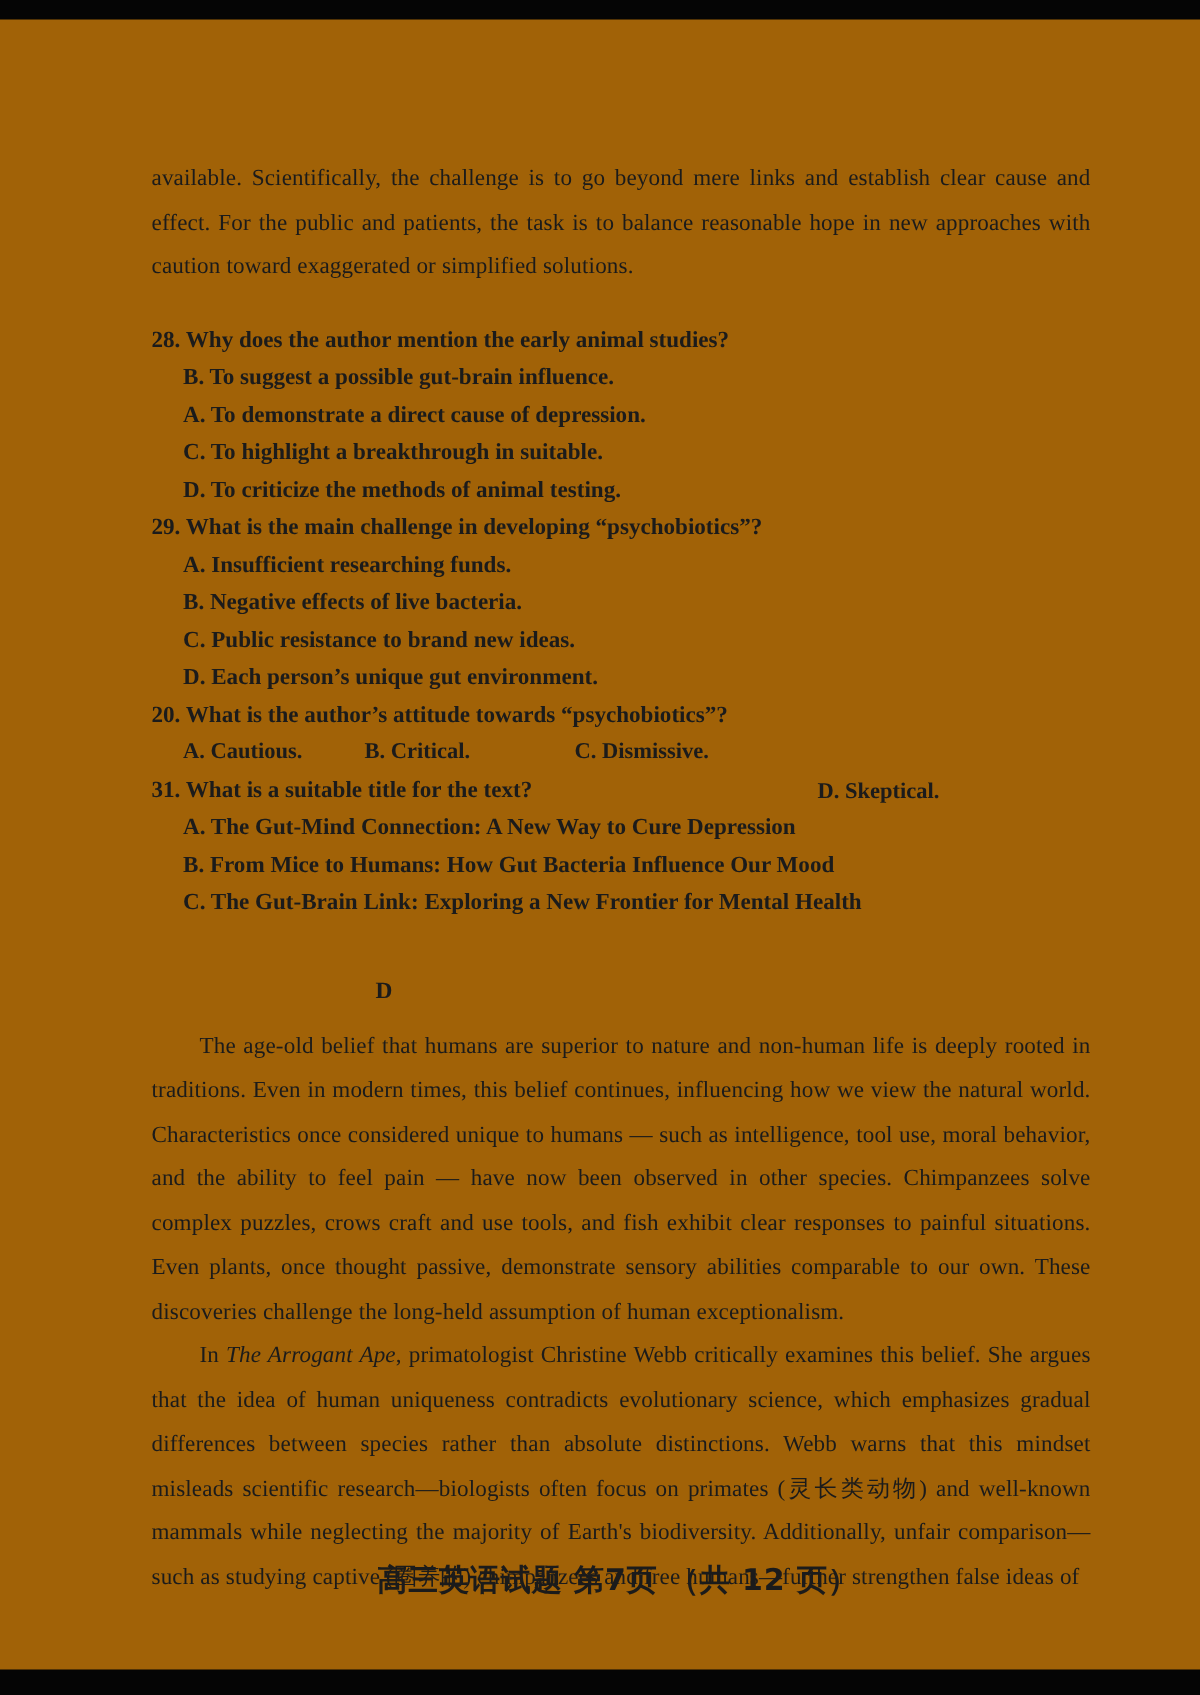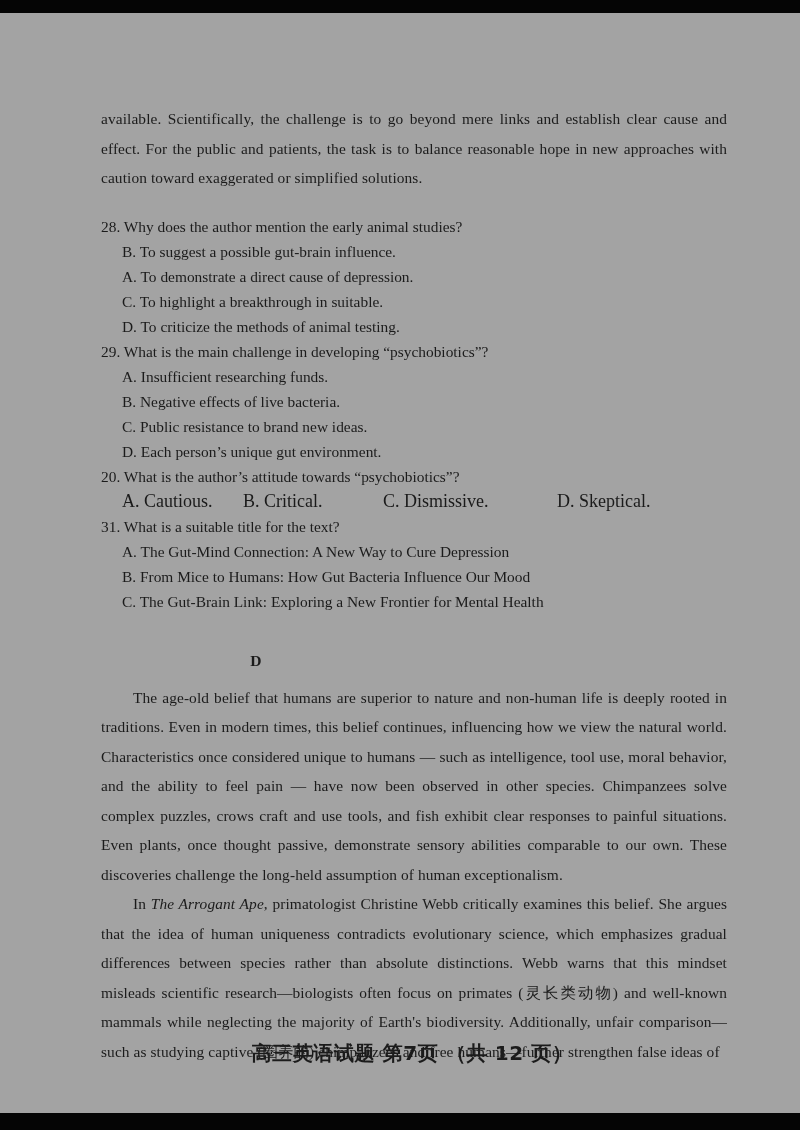--- a/index.html
+++ b/index.html
@@ -14,21 +14,21 @@
     overflow: hidden;
     font-family: "Liberation Serif", "DejaVu Serif", serif;
     color: #1b1b1b;
   }
   .page {
     position: absolute;
     left: 0;
     top: 0;
     width: 800px;
     height: 1130px;
-    background: #a3a3a3;
+    background: #a16207;
   }
   
   .scan-band-top {
     position: absolute;
     left: 0;
     top: 0;
     width: 800px;
     height: 13px;
     background: #050505;
   }
@@ -67,25 +67,26 @@
     white-space: nowrap;
   }
   .q-stem {
     padding-left: 0px;
   }
   .q-option {
     padding-left: 21px;
   }
   .q-block {
     margin-bottom: 0px;
+    font-weight: bold;
   }
   .opts-row {
     position: relative;
     height: 25px;
-    font-size: 18px;
+    font-size: 15px;
     line-height: 25px;
   }
   .opts-row span.opt-inline {
     position: absolute;
     white-space: nowrap;
   }
   .section-heading {
     text-align: center;
     font-weight: bold;
     font-size: 15.6px;
@@ -144,21 +145,21 @@
         <p class="q-line q-option">C. Public resistance to brand new ideas.</p>
         <p class="q-line q-option">D. Each person’s unique gut environment.</p>
       </div>
 
       <div class="q-block">
         <p class="q-line q-stem">20. What is the author’s attitude towards “psychobiotics”?</p>
         <div class="opts-row">
           <span class="opt-inline" style="left:21px;">A. Cautious.</span>
           <span class="opt-inline" style="left:142px;">B. Critical.</span>
           <span class="opt-inline" style="left:282px;">C. Dismissive.</span>
-          <span class="opt-inline" style="left:456px;">D. Skeptical.</span>
+          <span class="opt-inline" style="left:444px;margin-top:27px;">D. Skeptical.</span>
         </div>
       </div>
 
       <div class="q-block">
         <p class="q-line q-stem">31. What is a suitable title for the text?</p>
         <p class="q-line q-option">A. The Gut-Mind Connection: A New Way to Cure Depression</p>
         <p class="q-line q-option">B. From Mice to Humans: How Gut Bacteria Influence Our Mood</p>
         <p class="q-line q-option">C. The Gut-Brain Link: Exploring a New Frontier for Mental Health</p>
       </div>
 

